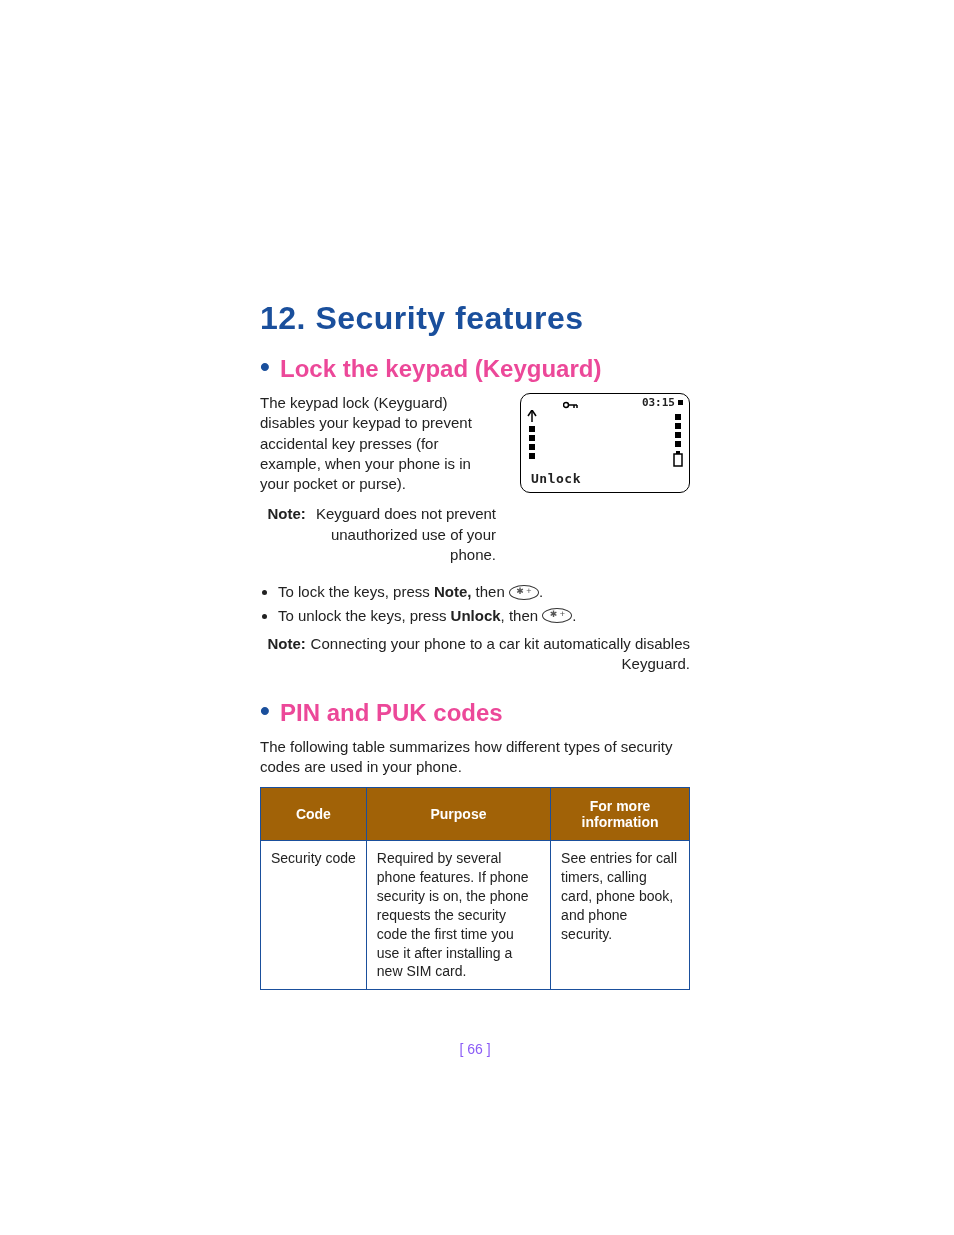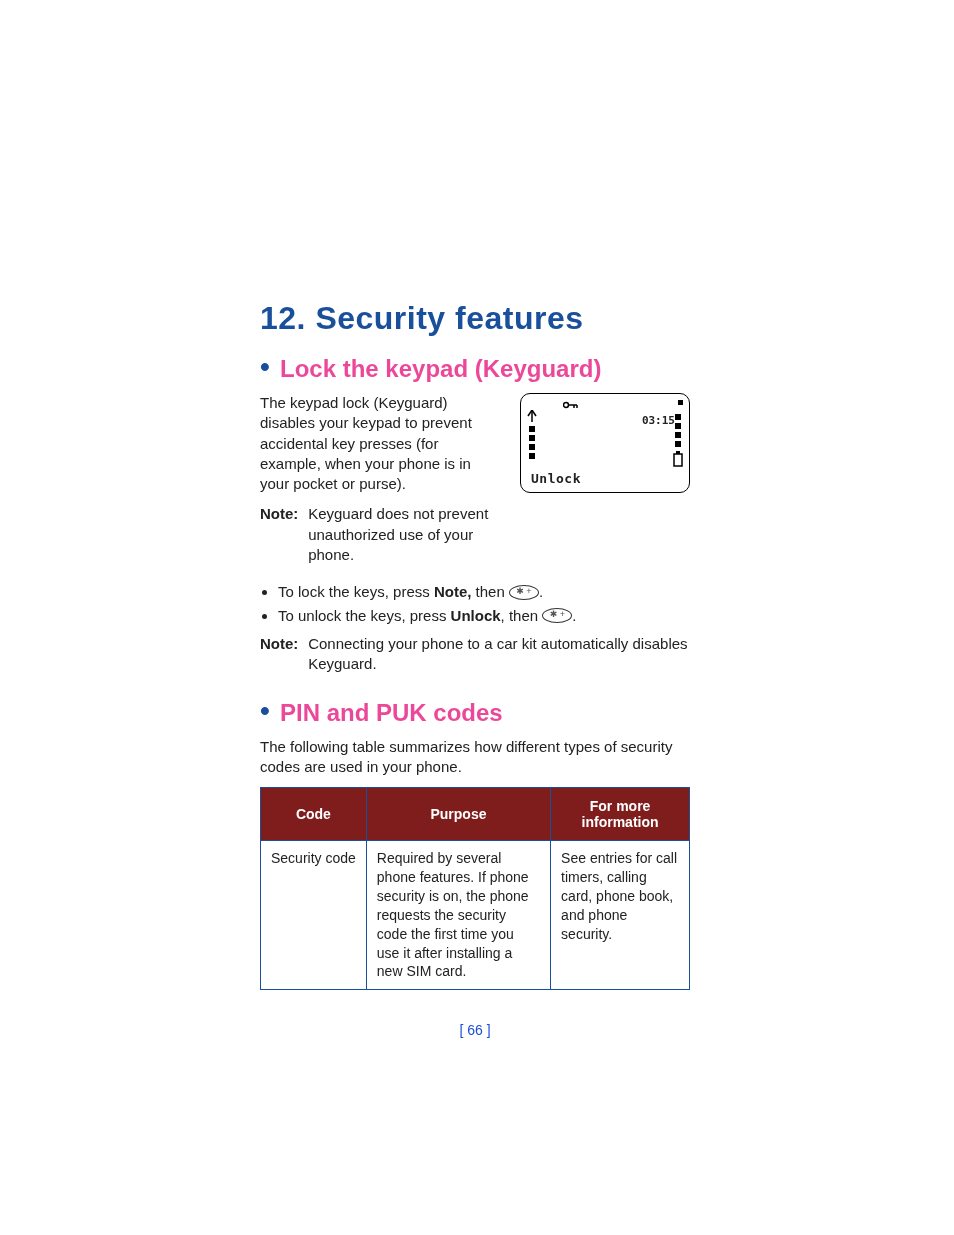--- a/index.html
+++ b/index.html
@@ -45,21 +45,21 @@
     line-height: 24px;
   }
   .intro-block {
     display: flex;
     gap: 24px;
     align-items: flex-start;
     margin-bottom: 8px;
   }
   .intro-text { flex: 1; }
   p { margin: 0 0 10px 0; line-height: 1.35; }
-  .note { margin: 0 0 10px 0; line-height: 1.35; }
+  .note { margin: 0 0 10px 0; line-height: 1.35; text-align: right; }
   .note .label { font-weight: 700; display:inline-block; width:44px; vertical-align:top;}
   .note .body { display:inline-block; width: calc(100% - 50px); vertical-align:top;}
   ul.bullets { margin: 4px 0 10px 0; padding-left: 18px; }
   ul.bullets li { margin-bottom: 6px; }
   .bold { font-weight: 700; }
 
   
   .phone-screen {
     width: 170px;
     height: 100px;
@@ -67,21 +67,21 @@
     border-radius: 10px;
     position: relative;
     font-family: "Lucida Console", monospace;
     font-size: 11px;
     font-weight: 700;
     flex-shrink: 0;
     box-sizing: border-box;
     background:#fff;
   }
   .ps-key { position:absolute; top:6px; left:42px; }
-  .ps-time { position:absolute; top:20px; right:14px; }
+  .ps-time { position:absolute; top:2px; right:14px; }
   .ps-dot { position:absolute; top:6px; right:6px; width:5px; height:5px; background:#000; }
   .ps-bars-l { position:absolute; top:16px; left:6px; }
   .ps-bars-r { position:absolute; top:16px; right:6px; }
   .ps-unlock { position:absolute; bottom:6px; left:10px; font-size:13px; letter-spacing:0.5px;}
 
   
   .oval-key {
     display: inline-block;
     border: 1px solid #333;
     border-radius: 50%;
@@ -97,40 +97,40 @@
   }
 
   
   table.codes {
     border-collapse: collapse;
     width: 100%;
     margin-top: 8px;
     font-size: 14px;
   }
   table.codes th {
-    background: #7f1d1d;
+    background: #a16207;
     color: #fff;
     font-weight: 700;
     padding: 10px 8px;
     text-align: center;
     border: 1.5px solid #1a4f9c;
   }
   table.codes td {
     border: 1.5px solid #1a4f9c;
     padding: 8px 10px;
     vertical-align: top;
     line-height: 1.35;
   }
   table.codes td.code-name { font-weight:400; white-space:nowrap; }
 
   .page-num {
     text-align: center;
-    color: #1d4ed8;
+    color: #8b5cf6;
     font-size: 14px;
-    margin-top: 32px;
+    margin-top: 51px;
   }
 </style>
 </head>
 <body>
 
 <div class="page">
   <div class="content">
 
     <h1 class="chapter">
       <span>12.</span>

